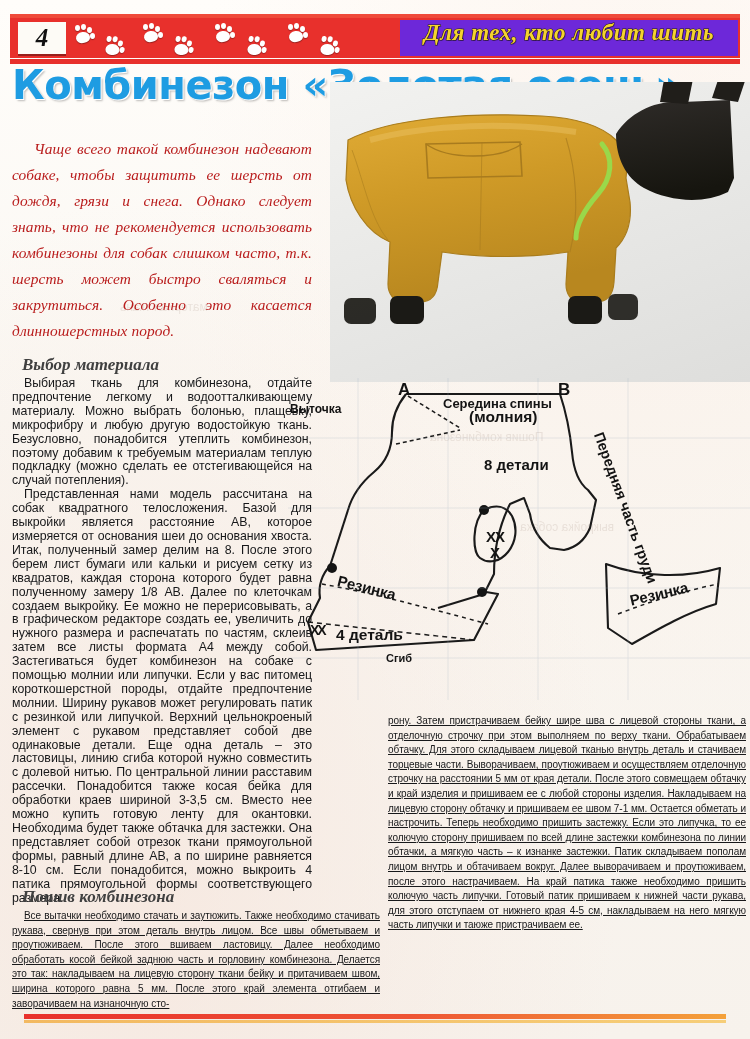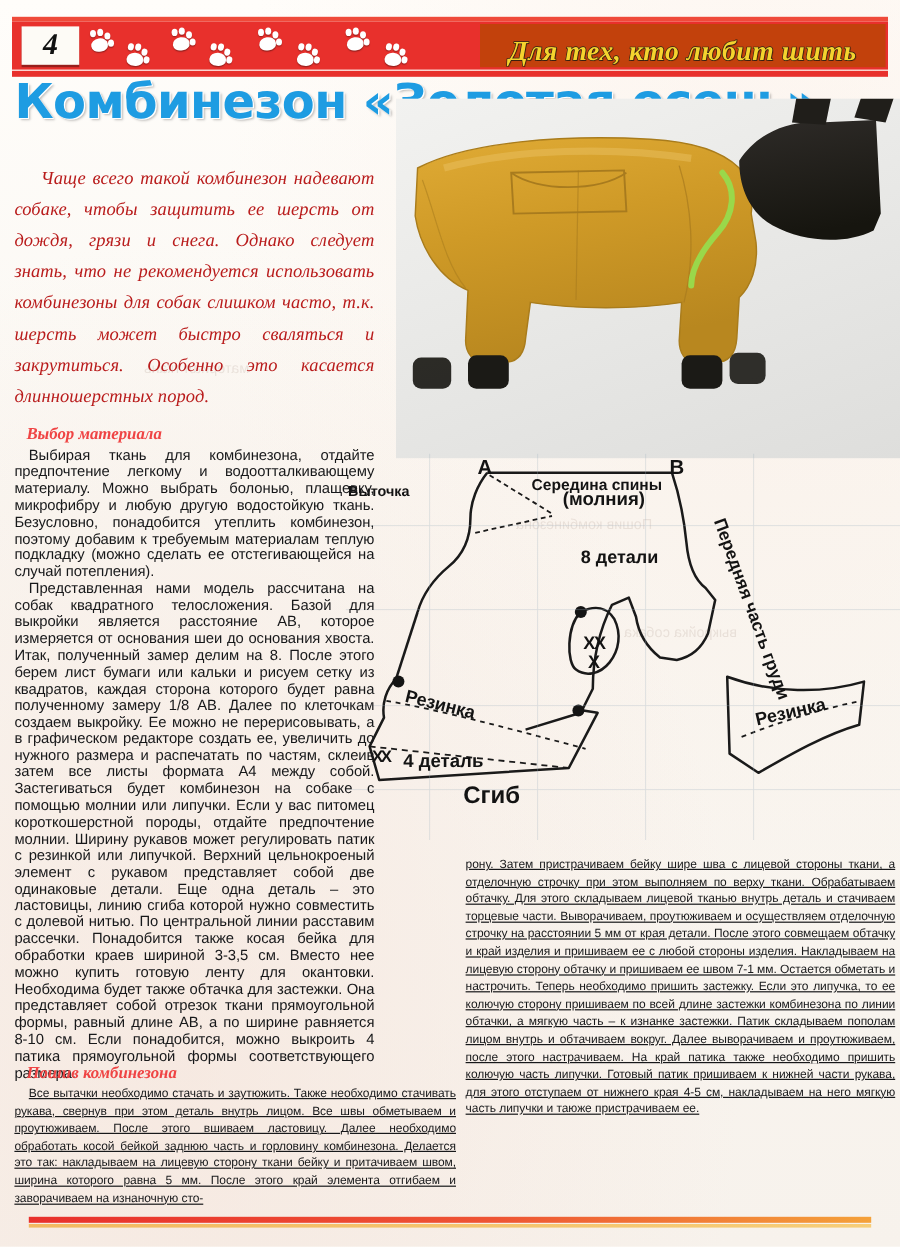--- a/index.html
+++ b/index.html
@@ -51,22 +51,22 @@
   }
   .paw i{position:absolute;background:#fff;border-radius:50%;width:5px;height:6px;
     box-shadow:0 1px 1px rgba(0,0,0,.3);}
   .paw i:nth-child(2){left:3px;top:1px;}
   .paw i:nth-child(3){left:9px;top:0px;}
   .paw i:nth-child(4){left:15px;top:3px;}
   .paw i:nth-child(5){left:18px;top:9px;}
 
   .banner-title{
     position:absolute;right:2px;top:6px;width:338px;height:36px;
-    background:#c2410c;
-    display:flex;align-items:flex-end;justify-content:center;
+    background:#6d28d9;
+    display:flex;align-items:flex-start;justify-content:center;
   }
   .banner-title span{
     font-family:"Liberation Serif", serif;
     font-style:italic;font-weight:bold;
     font-size:23px;letter-spacing:.5px;
     color:#f5d32e;
     -webkit-text-stroke:1.1px #2a2318;
     paint-order:stroke fill;
     text-shadow:1px 1px 0 rgba(0,0,0,.25);
     white-space:nowrap;
@@ -113,23 +113,23 @@
     font-family:"Liberation Serif", serif;
     font-style:italic;
     font-size:15.4px;line-height:26px;
     color:#b91c1c;
     text-align:justify;
     letter-spacing:.1px;
     text-indent:22px;
     margin-top:28px;
   }
   .sec-head{
-    color:#ef4444;font-weight:bold;font-style:italic;
+    color:#404040;font-weight:bold;font-style:italic;
     font-family:"Liberation Serif", serif;
-    font-size:14px;
+    font-size:17px;
     margin:11px 0 2px 10px;
   }
   .body-text{
     font-size:12.35px;line-height:13.9px;
     text-align:justify;
     color:#17181a;
     text-indent:12px;
     letter-spacing:-.05px;
   }
   .body-text.noind{text-indent:0;}
@@ -338,21 +338,21 @@
     <div class="dlabel" style="left:110px;top:2px;font-size:17px;">A</div>
     <div class="dlabel" style="left:270px;top:2px;font-size:17px;">B</div>
     <div class="dlabel" style="left:2px;top:24px;font-size:12px;">Выточка</div>
     <div class="dlabel" style="left:155px;top:18px;font-size:13px;">Середина спины</div>
     <div class="dlabel" style="left:181px;top:30px;font-size:15.5px;">(молния)</div>
     <div class="dlabel" style="left:196px;top:78px;font-size:15px;">8 детали</div>
     <div class="dlabel" style="left:318px;top:52px;font-size:14.5px;transform:rotate(70deg);transform-origin:left top;">Передняя часть груди</div>
     <div class="dlabel" style="left:52px;top:194px;font-size:15px;transform:rotate(14deg);transform-origin:left top;">Резинка</div>
     <div class="dlabel" style="left:340px;top:214px;font-size:15px;transform:rotate(-13deg);transform-origin:left top;">Резинка</div>
     <div class="dlabel" style="left:48px;top:248px;font-size:15.5px;">4 деталь</div>
-    <div class="dlabel" style="left:98px;top:274px;font-size:20px;">Сгиб</div>
+    <div class="dlabel" style="left:98px;top:274px;font-size:11px;">Сгиб</div>
     <div class="dlabel" style="left:198px;top:150px;font-size:15px;letter-spacing:-1px;">XX</div>
     <div class="dlabel" style="left:202px;top:166px;font-size:15px;">X</div>
     <div class="dlabel" style="left:22px;top:244px;font-size:14px;letter-spacing:-2px;">XX</div>
   </div>
 
   <div class="col-left">
     <div class="intro">Чаще всего такой комбинезон надевают собаке, чтобы защитить ее шерсть от дождя, грязи и снега. Однако следует знать, что не рекомендуется использовать комбинезоны для собак слишком часто, т.к. шерсть может быстро сваляться и закрутиться. Особенно это касается длинношерстных пород.</div>
 
     <div class="sec-head">Выбор материала</div>
     <div class="body-text">Выбирая ткань для комбинезона, отдайте предпочтение легкому и водоотталкивающему материалу. Можно выбрать болонью, плащевку, микрофибру и любую другую водостойкую ткань. Безусловно, понадобится утеплить комбинезон, поэтому добавим к требуемым материалам теплую подкладку (можно сделать ее отстегивающейся на случай потепления).</div>

